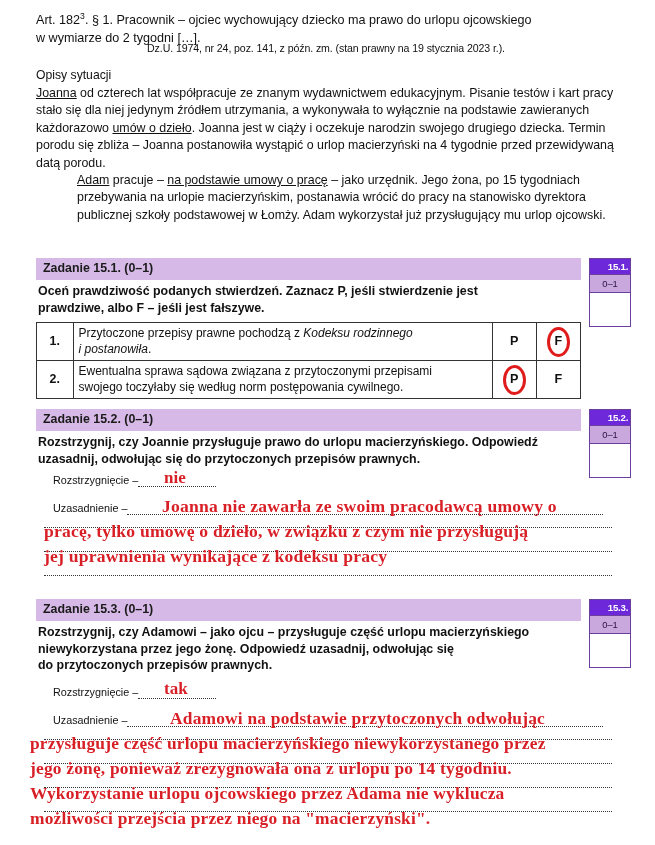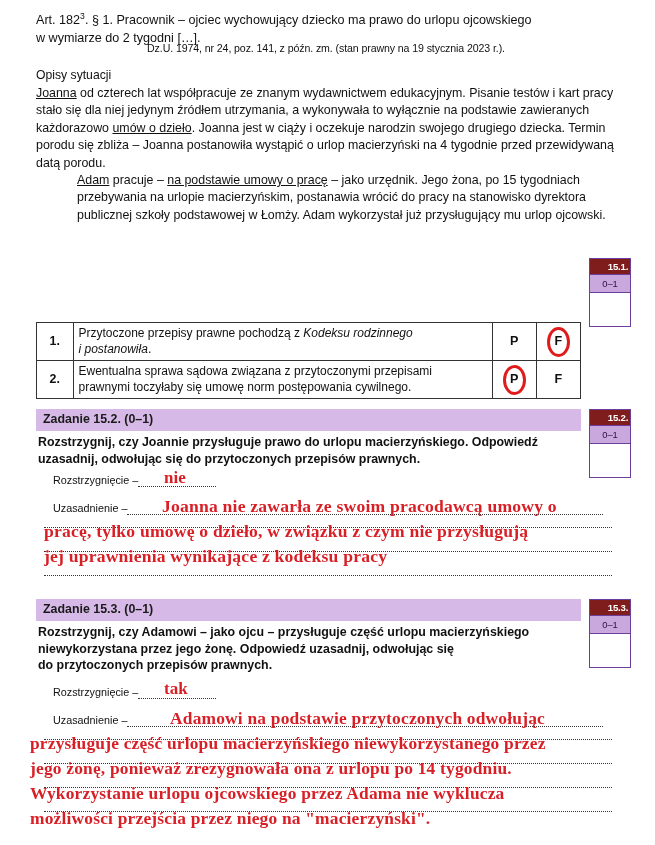--- a/index.html
+++ b/index.html
@@ -91,21 +91,21 @@
   
   .scorebox {
     position: absolute;
     left: 589px;
     width: 42px;
     border: 1px solid #6c3e9e;
     box-sizing: border-box;
     background: #ffffff;
   }
   .scorebox .sb-num {
-    background: #7f1d1d;
+    background: #6d28d9;
     color: #ffffff;
     font-size: 9.6px;
     font-weight: bold;
     text-align: center;
     padding: 2px 0 2px 16px;
     line-height: 11px;
     letter-spacing: -0.2px;
   }
   .scorebox .sb-range {
     background: #c9a8de;
@@ -238,38 +238,45 @@
       <span>testów i kart pracy stało się dla niej jedynym źródłem utrzymania, a wykonywała to wyłącznie</span>
       <span>na podstawie zawieranych każdorazowo </span><span class="u">umów o dzieło</span><span>. Joanna jest w ciąży i oczekuje</span>
       <span>narodzin swojego drugiego dziecka. Termin porodu się zbliża – Joanna postanowiła wystąpić</span>
       <span>o urlop macierzyński na 4 tygodnie przed przewidywaną datą porodu.</span></p>
     <p><span class="u">Adam</span><span> pracuje – </span><span class="u">na podstawie umowy o pracę</span><span> – jako urzędnik. Jego żona, po 15 tygodniach</span>
       <span>przebywania na urlopie macierzyńskim, postanawia wrócić do pracy na stanowisko dyrektora</span>
       <span>publicznej szkoły podstawowej w Łomży. Adam wykorzystał już przysługujący mu urlop</span>
       <span>ojcowski.</span></p>
   </div>
 
+  <div class="task" style="top:258px;">
+    <div class="task-header">Zadanie 15.1. (0–1)</div>
+    <div class="task-body">
+      <span>Oceń prawdziwość podanych stwierdzeń. Zaznacz P, jeśli stwierdzenie jest</span><br>
+      <span>prawdziwe, albo F – jeśli jest fałszywe.</span>
+    </div>
+  </div>
 
   <div class="scorebox" style="top:258px;">
     <div class="sb-num">15.1.</div>
     <div class="sb-range">0–1</div>
     <div class="sb-blank"></div>
   </div>
 
   <table class="tf-table" style="top:322px;">
     <tbody>
       <tr>
         <td class="idx">1.</td>
         <td class="stmt"><span>Przytoczone przepisy prawne pochodzą z </span><i>Kodeksu rodzinnego</i><br><i>i postanowiła</i><span>.</span></td>
         <td class="opt">P</td>
         <td class="opt circled">F</td>
       </tr>
       <tr>
         <td class="idx">2.</td>
-        <td class="stmt"><span>Ewentualna sprawa sądowa związana z przytoczonymi przepisami</span><br><span>prawnymi toczyłaby się umowę norm postępowania cywilnego.</span></td>
+        <td class="stmt"><span>Ewentualna sprawa sądowa związana z przytoczonymi przepisami</span><br><span>swojego toczyłaby się według norm postępowania cywilnego.</span></td>
         <td class="opt circled">P</td>
         <td class="opt">F</td>
       </tr>
     </tbody>
   </table>
 
   <div class="task" style="top:409px;">
     <div class="task-header">Zadanie 15.2. (0–1)</div>
     <div class="task-body">
       <span>Rozstrzygnij, czy Joannie przysługuje prawo do urlopu macierzyńskiego. Odpowiedź</span><br>

